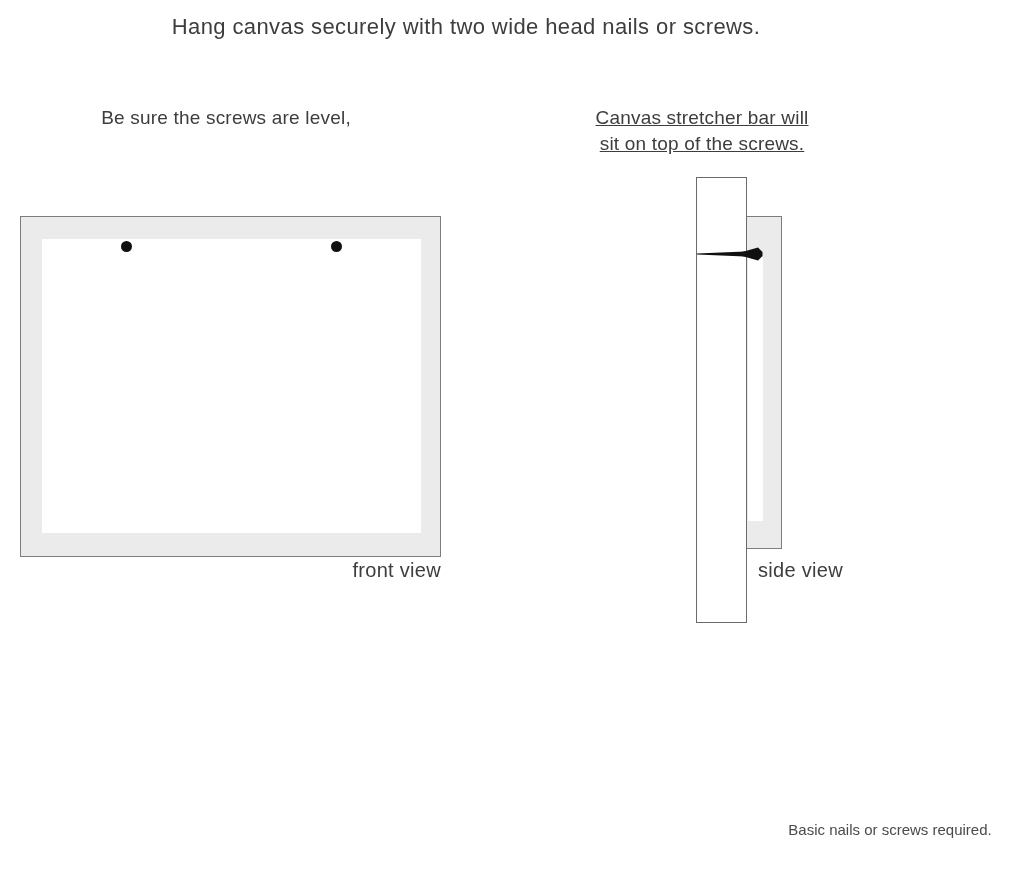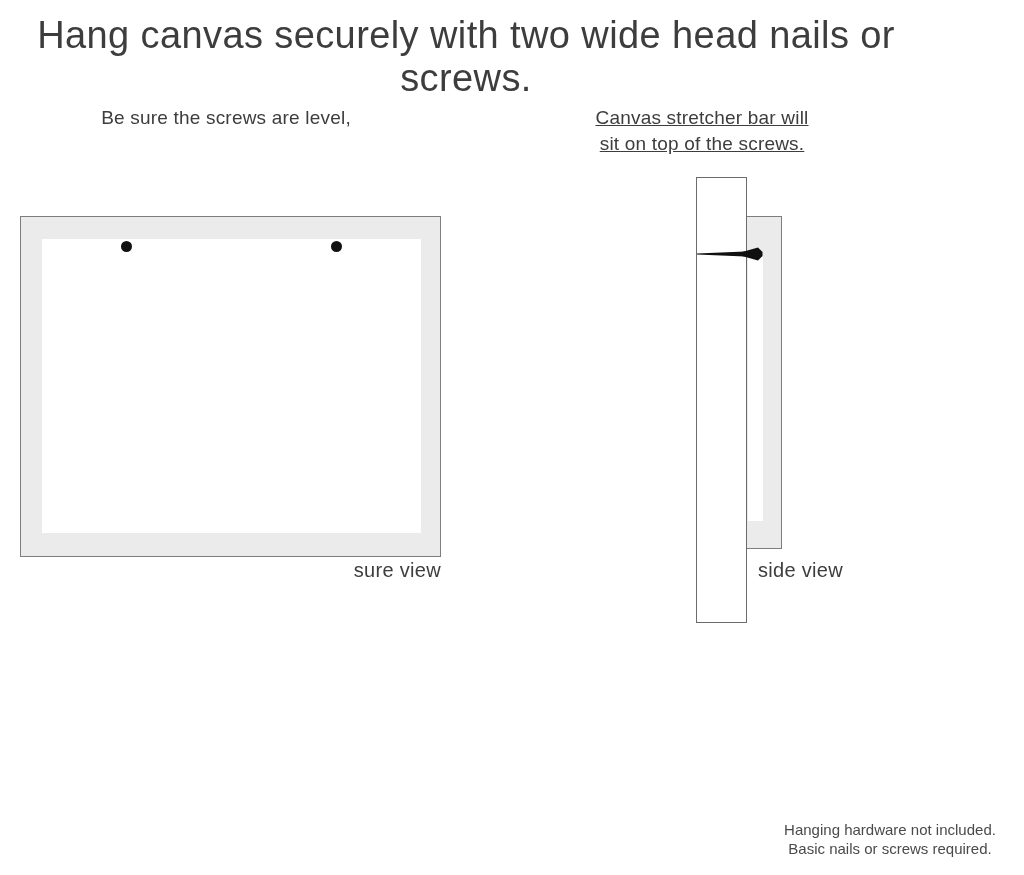--- a/index.html
+++ b/index.html
@@ -16,21 +16,21 @@
     width:1024px;height:875px;
     position:relative;
     overflow:hidden;
     font-family:"Liberation Sans", sans-serif;
     color:var(--text);
   }
   .title{
     position:absolute;
     left:0;top:14px;width:932px;
     text-align:center;
-    font-size:38px;
+    font-size:22px;
     font-weight:300;
     letter-spacing:0.4px;
     color:var(--text);
   }
   .para{
     position:absolute;
     text-align:center;
     font-size:19px;
     font-weight:300;
     line-height:26px;
@@ -126,28 +126,27 @@
 <div class="para para-right">
   <div>Canvas stretcher bar will</div>
   <div>sit on top of the screws.</div>
 </div>
 
 <div class="front-canvas">
   <div class="front-inner"></div>
   <div class="dot dot-left"></div>
   <div class="dot dot-right"></div>
 </div>
-<div class="fig-label front-label">sure view</div>
+<div class="fig-label front-label">front view</div>
 
 <div class="side-canvas">
   <div class="side-inner"></div>
 </div>
 <div class="wall-bar"></div>
 <svg class="nail" viewBox="0 0 67 16" preserveAspectRatio="none" aria-hidden="true">
   <polygon points="0,7.4 48,5.6 48,10.4 0,8.6"></polygon>
   <polygon points="45,6 61,1.5 65.5,6 65.5,10 61,14.5 45,10"></polygon>
 </svg>
 <div class="fig-label side-label">side view</div>
 
 <div class="footer">
-  <div>Hanging hardware not included.</div>
   <div>Basic nails or screws required.</div>
 </div>
 
 </body></html>

